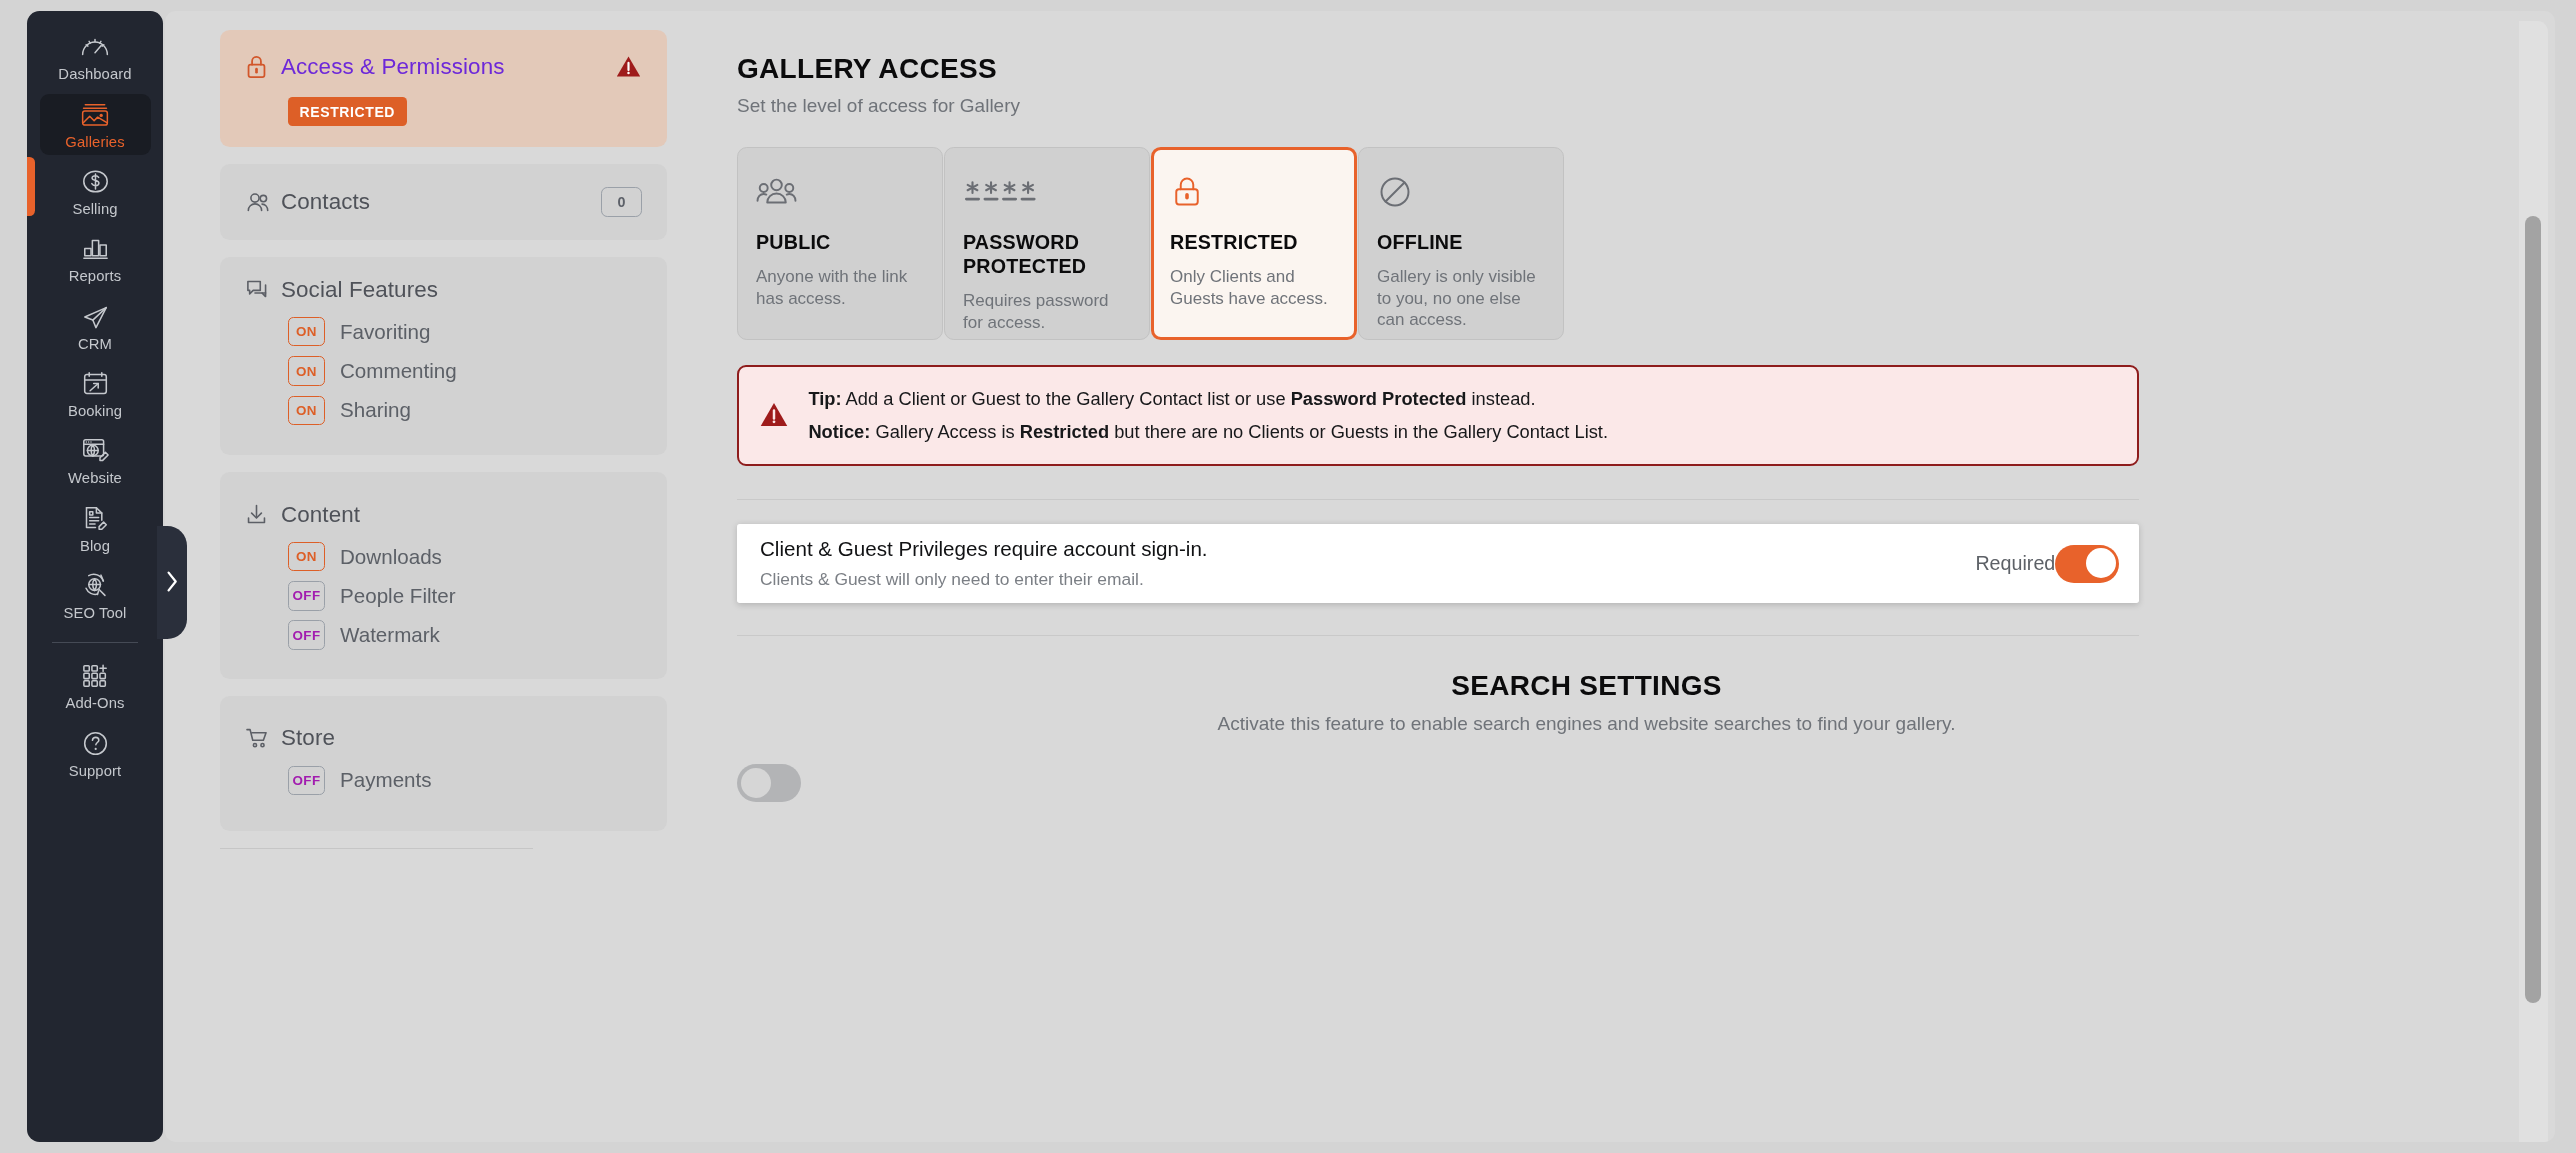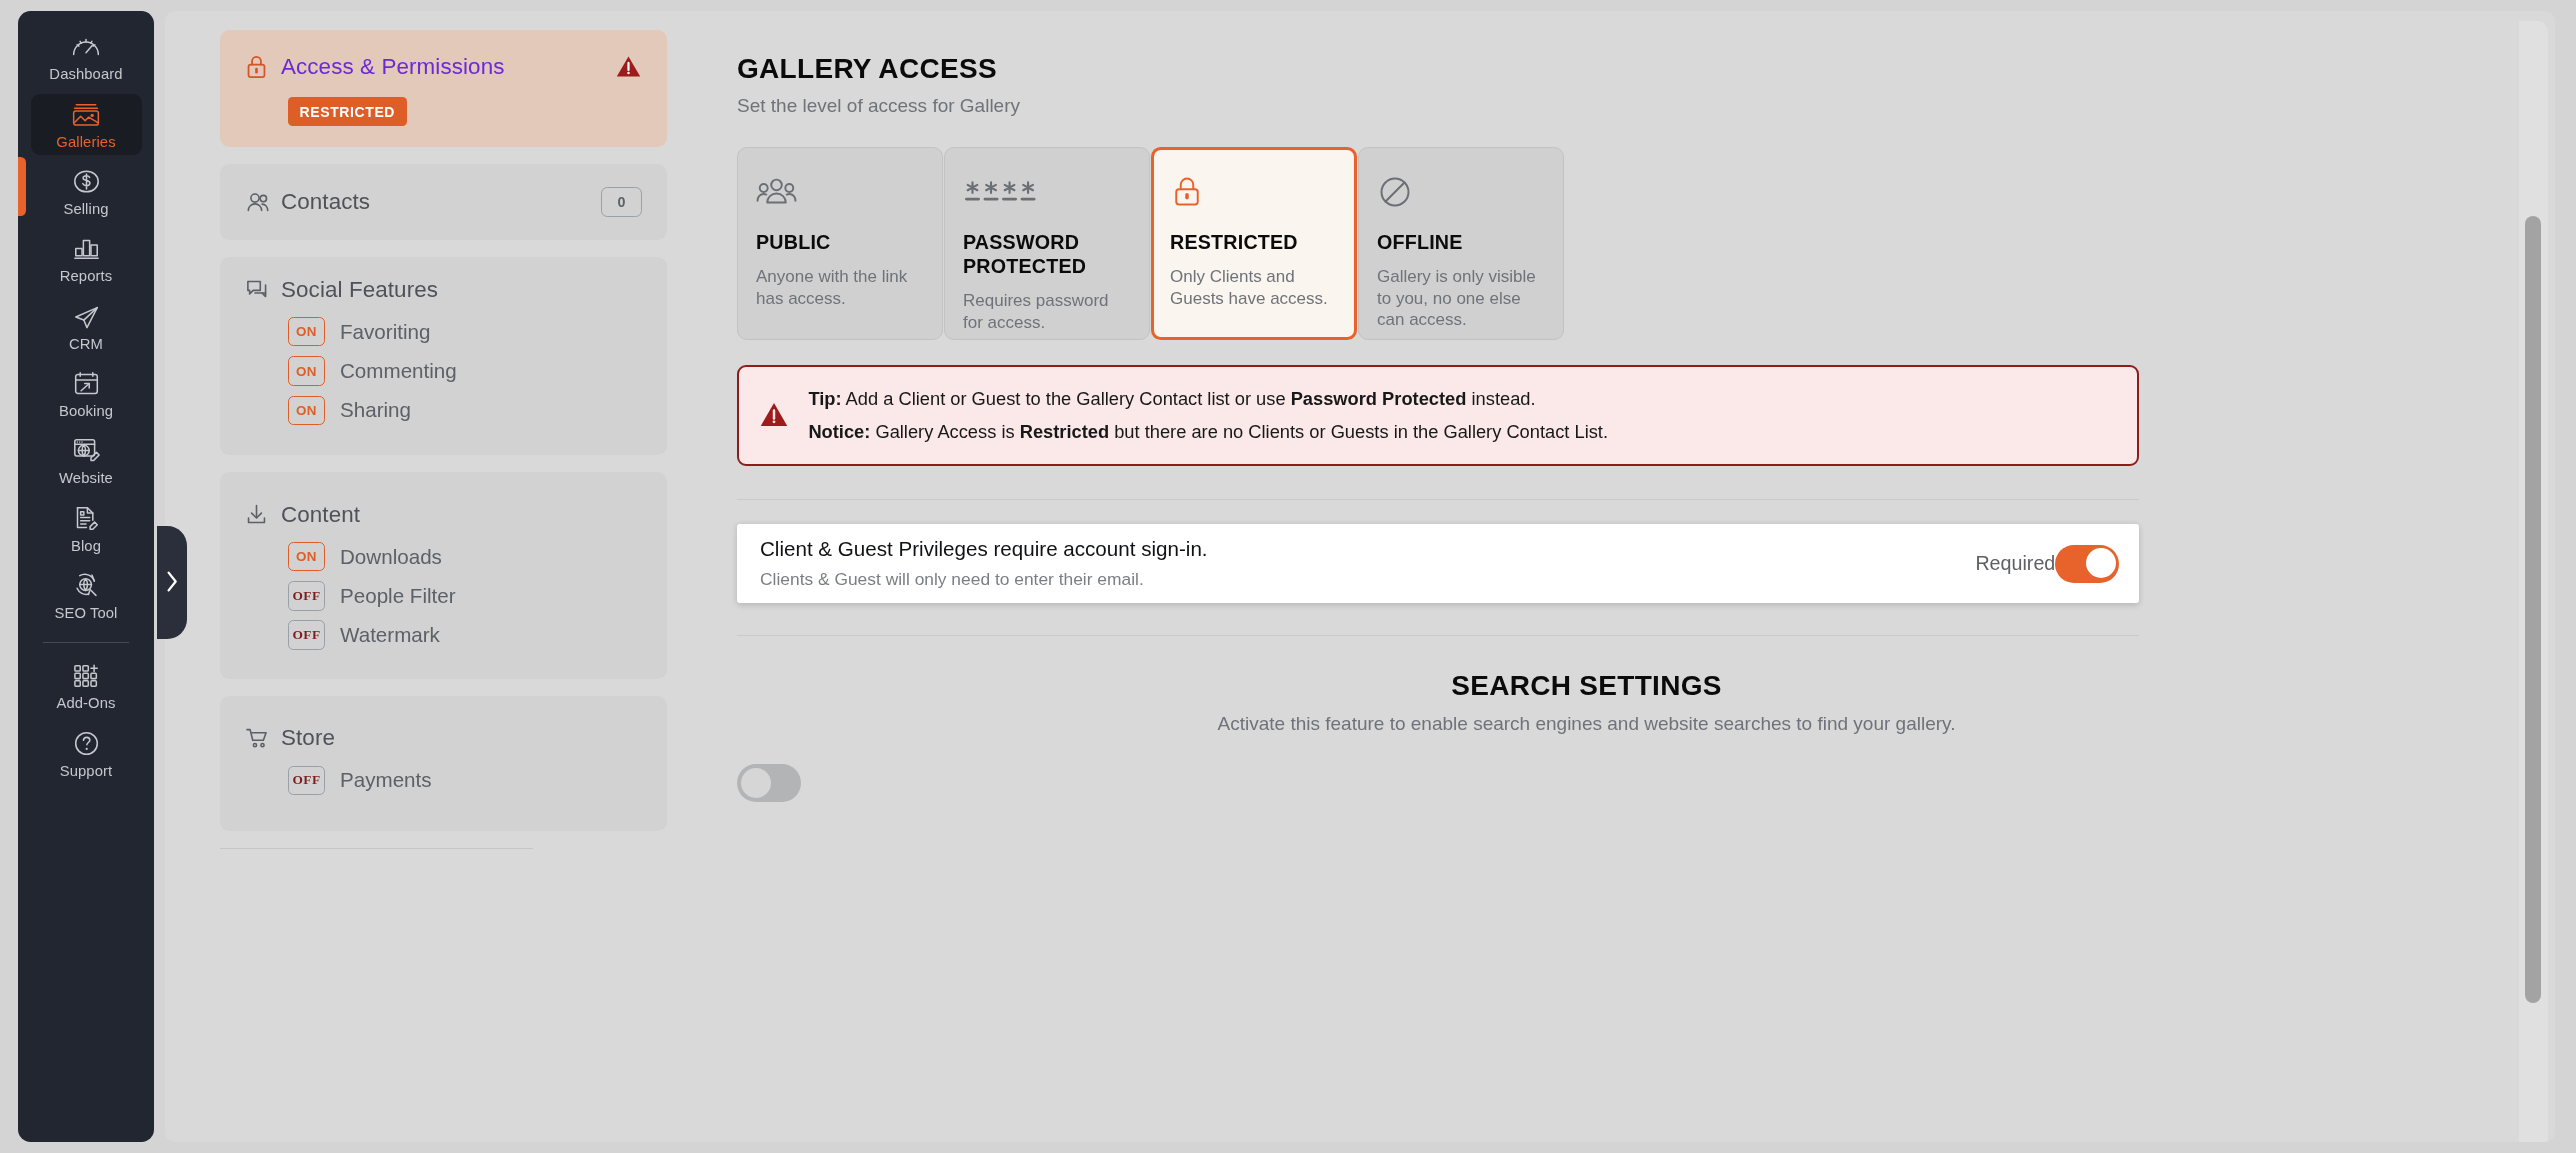--- a/index.html
+++ b/index.html
@@ -8,21 +8,21 @@
     overflow: hidden;
     background: #d4d4d4;
     font-family: "Liberation Sans", sans-serif;
     -webkit-font-smoothing: antialiased;
   }
 
   #app { position: relative; width: 2576px; height: 1154px; background: #d4d4d4; }
 
   
   #sidebar {
-    position: absolute; left: 18px; top: 10.7px;
+    position: absolute; left: 27px; top: 10.7px;
     width: 136px; height: 1131px;
     background: #222630;
     border-radius: 12.5px;
     display: flex; flex-direction: column;
     align-items: center;
     padding-top: 16px;
     overflow: hidden;
   }
   .nav-item {
     width: 111px; height: 61px;
@@ -111,21 +111,21 @@
 
   .feat-list { margin: 14.3px 0 1.8px 43px; }
   .feat-row { display: flex; align-items: center; margin-bottom: 9.8px; }
   .state-chip {
     width: 37px; height: 29.5px; border-radius: 5.4px;
     display:flex; align-items:center; justify-content:center;
     font-size: 13.4px; font-weight: bold; letter-spacing: 0.4px;
     margin-right: 15px;
   }
   .state-chip.on  { border: 1.6px solid #dd5f27; color: #dd5f27; }
-  .state-chip.off { border: 1.6px solid #9aa0a8; color: #7f1d1d; font-family: Liberation Serif, serif; }
+  .state-chip.off { border: 1.6px solid #9aa0a8; color: #a21caf; }
   .feat-name { font-size: 20.6px; color: #5c6067; }
 
   .col-divider { width: 313px; height: 0.9px; background: #c6c6c6; margin-top: 5.4px; }
 
   
   #main-col {
     position: absolute; left: 572px; top: 0px;
     width: 1699px; height: 1131px;
   }
   .sec-title {

